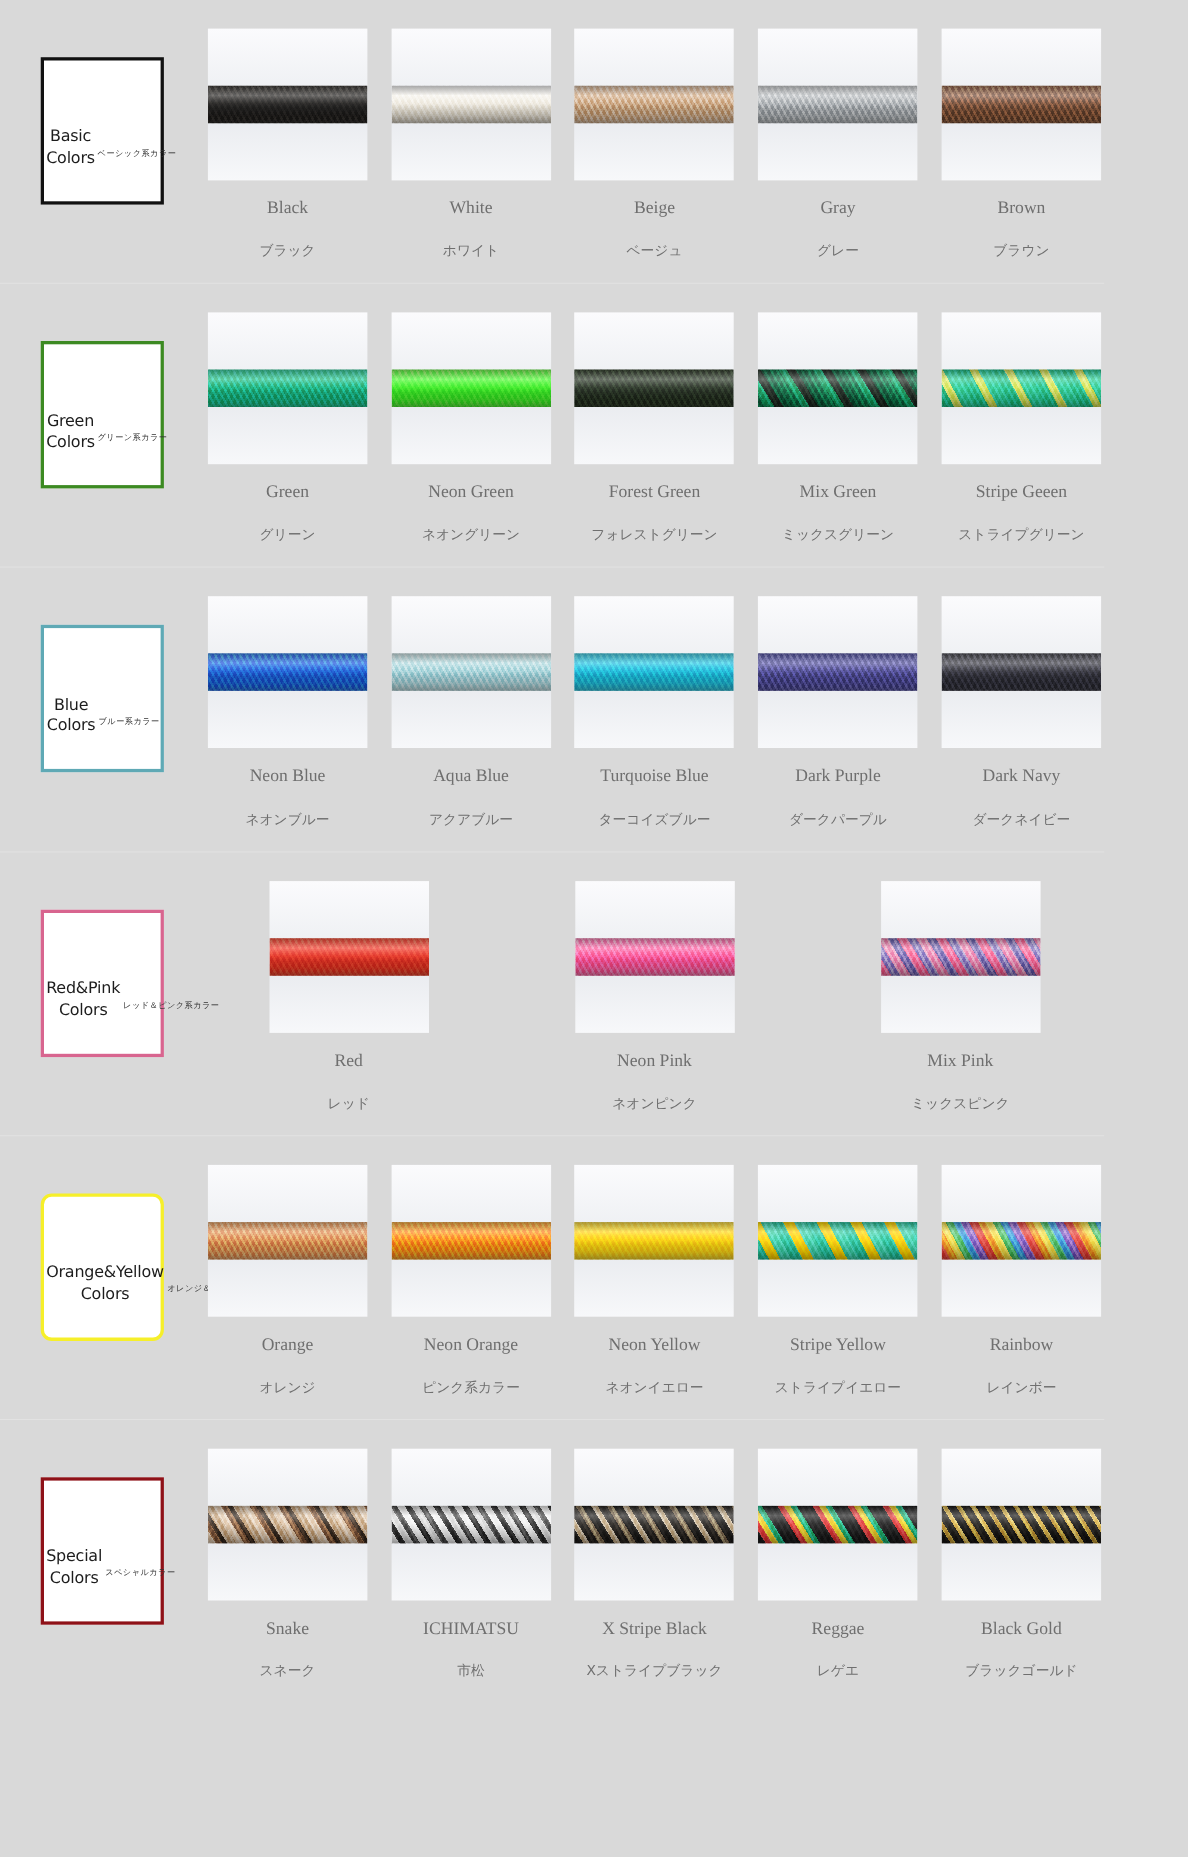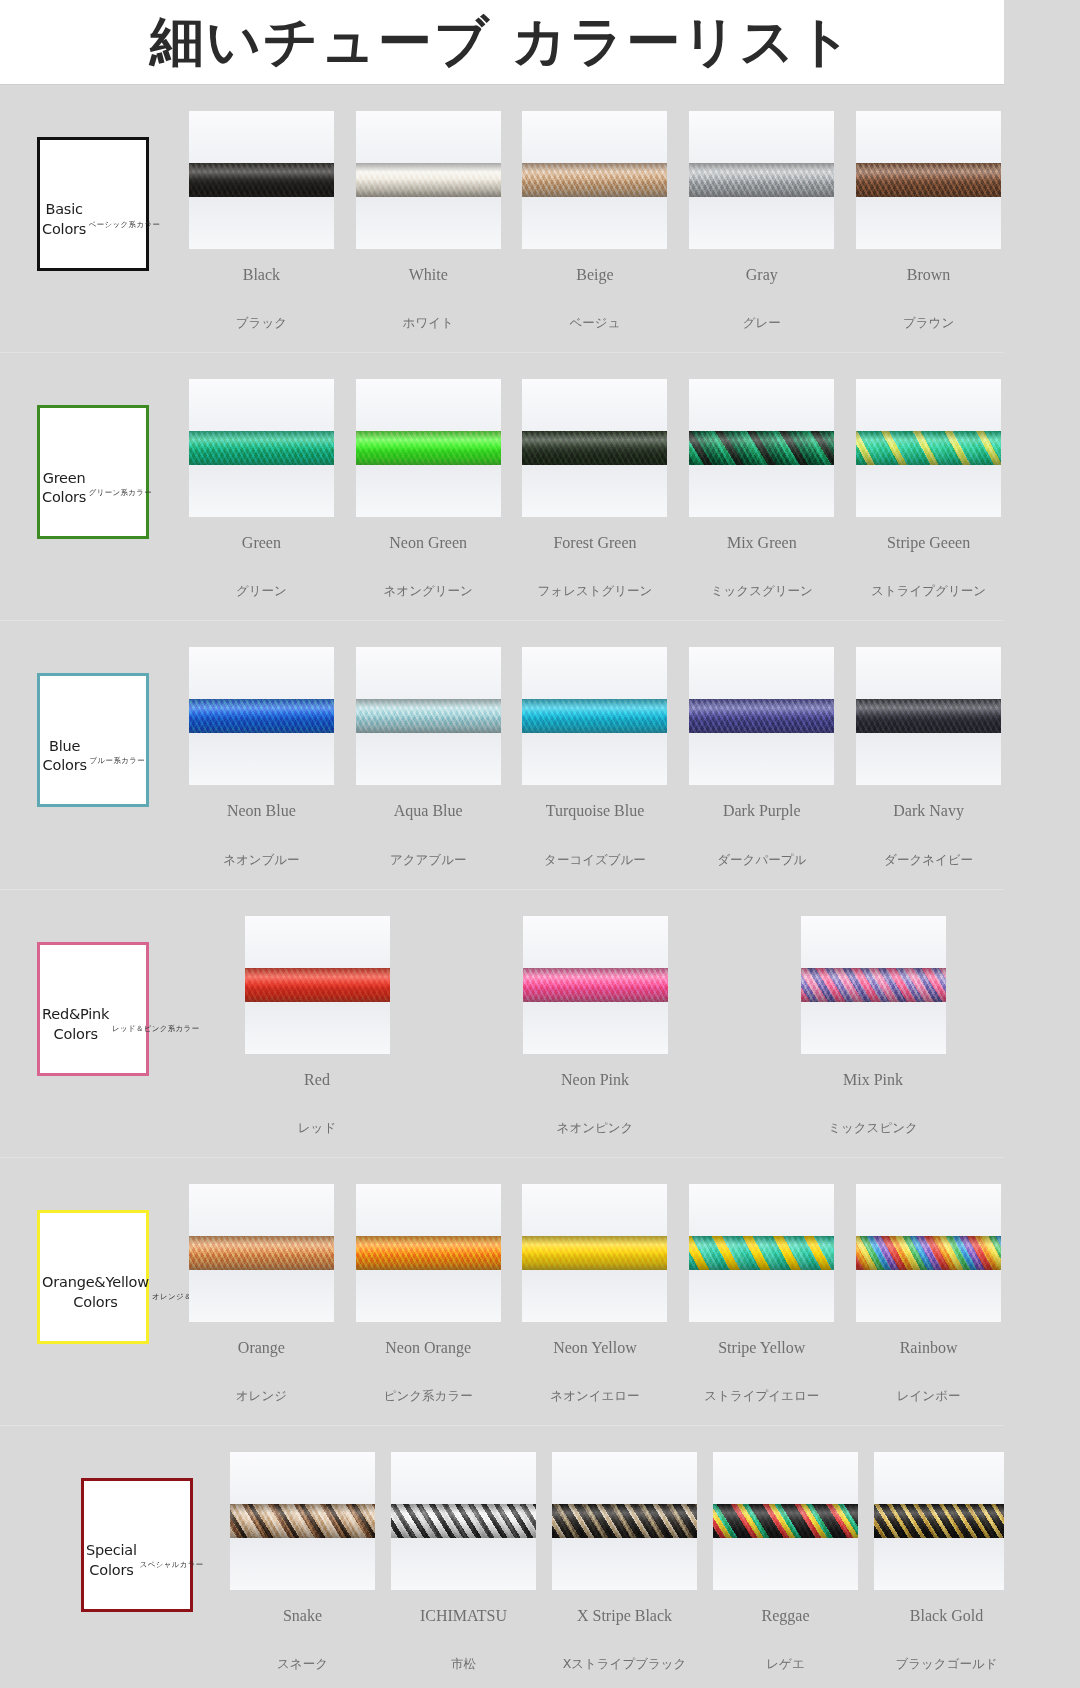--- a/index.html
+++ b/index.html
@@ -36,21 +36,21 @@
 
   
   .row {
     display: flex;
     align-items: flex-start;
     position: relative;
     border-bottom: 1px solid #e2e2e2;
     padding-top: 26px;
     padding-bottom: 22px;
   }
-  .row:last-child { border-bottom: none; padding-left: 44px; }
+  .row:last-child { border-bottom: none; }
 
   .cat-cell {
     width: 186px;
     flex: 0 0 186px;
     display: flex;
     justify-content: center;
     padding-top: 26px;
   }
   .cat-box {
     width: 112px;
@@ -140,34 +140,31 @@
     color: #6f6f6f;
     margin-top: 16px;
     line-height: 1.2;
     text-align: center;
     white-space: nowrap;
   }
   .name-ja {
     font-family: "DejaVu Sans", "Liberation Sans", sans-serif;
     font-size: 12.5px;
     color: #6f6f6f;
-    margin-top: 31px;
+    margin-top: 21px;
     line-height: 1.2;
     text-align: center;
     white-space: nowrap;
   }
 </style>
 </head>
 <body>
 
 <div id="page">
 
-  <div class="header">
-    <div class="header-title">細いチューブ カラーリスト</div>
-  </div>
 
   <div id="rows">
       <div class="row">
         <div class="cat-cell">
           <div class="cat-box" style="border-color: rgb(17, 17, 17);">
             <div class="cat-en">Basic Colors</div>
             <div class="cat-ja">ベーシック系カラー</div>
           </div>
         </div>
         <div class="swatches">
@@ -324,21 +321,21 @@
             <div class="photo">
               <div class="tube" style="background: repeating-linear-gradient(58deg, rgb(249, 109, 158) 0px, rgb(249, 109, 158) 8px, rgb(143, 127, 196) 8px, rgb(143, 127, 196) 15px, rgb(239, 139, 181) 15px, rgb(239, 139, 181) 23px, rgb(125, 111, 184) 23px, rgb(125, 111, 184) 30px);"></div>
             </div>
             <div class="name-en">Mix Pink</div>
             <div class="name-ja">ミックスピンク</div>
           </div>
         </div>
       </div>
       <div class="row">
         <div class="cat-cell">
-          <div class="cat-box" style="border-color: rgb(246, 239, 42);">
+          <div class="cat-box" style="border-color: rgb(246, 239, 42); border-radius: 10px;">
             <div class="cat-en">Orange&amp;Yellow Colors</div>
             <div class="cat-ja">オレンジ＆イエロー系カラー</div>
           </div>
         </div>
         <div class="swatches">
           <div class="swatch">
             <div class="photo">
               <div class="tube" style="background: linear-gradient(rgb(240, 176, 119) 0%, rgb(225, 146, 82) 35%, rgb(214, 132, 66) 62%, rgb(234, 164, 105) 100%);"></div>
             </div>
             <div class="name-en">Orange</div>

